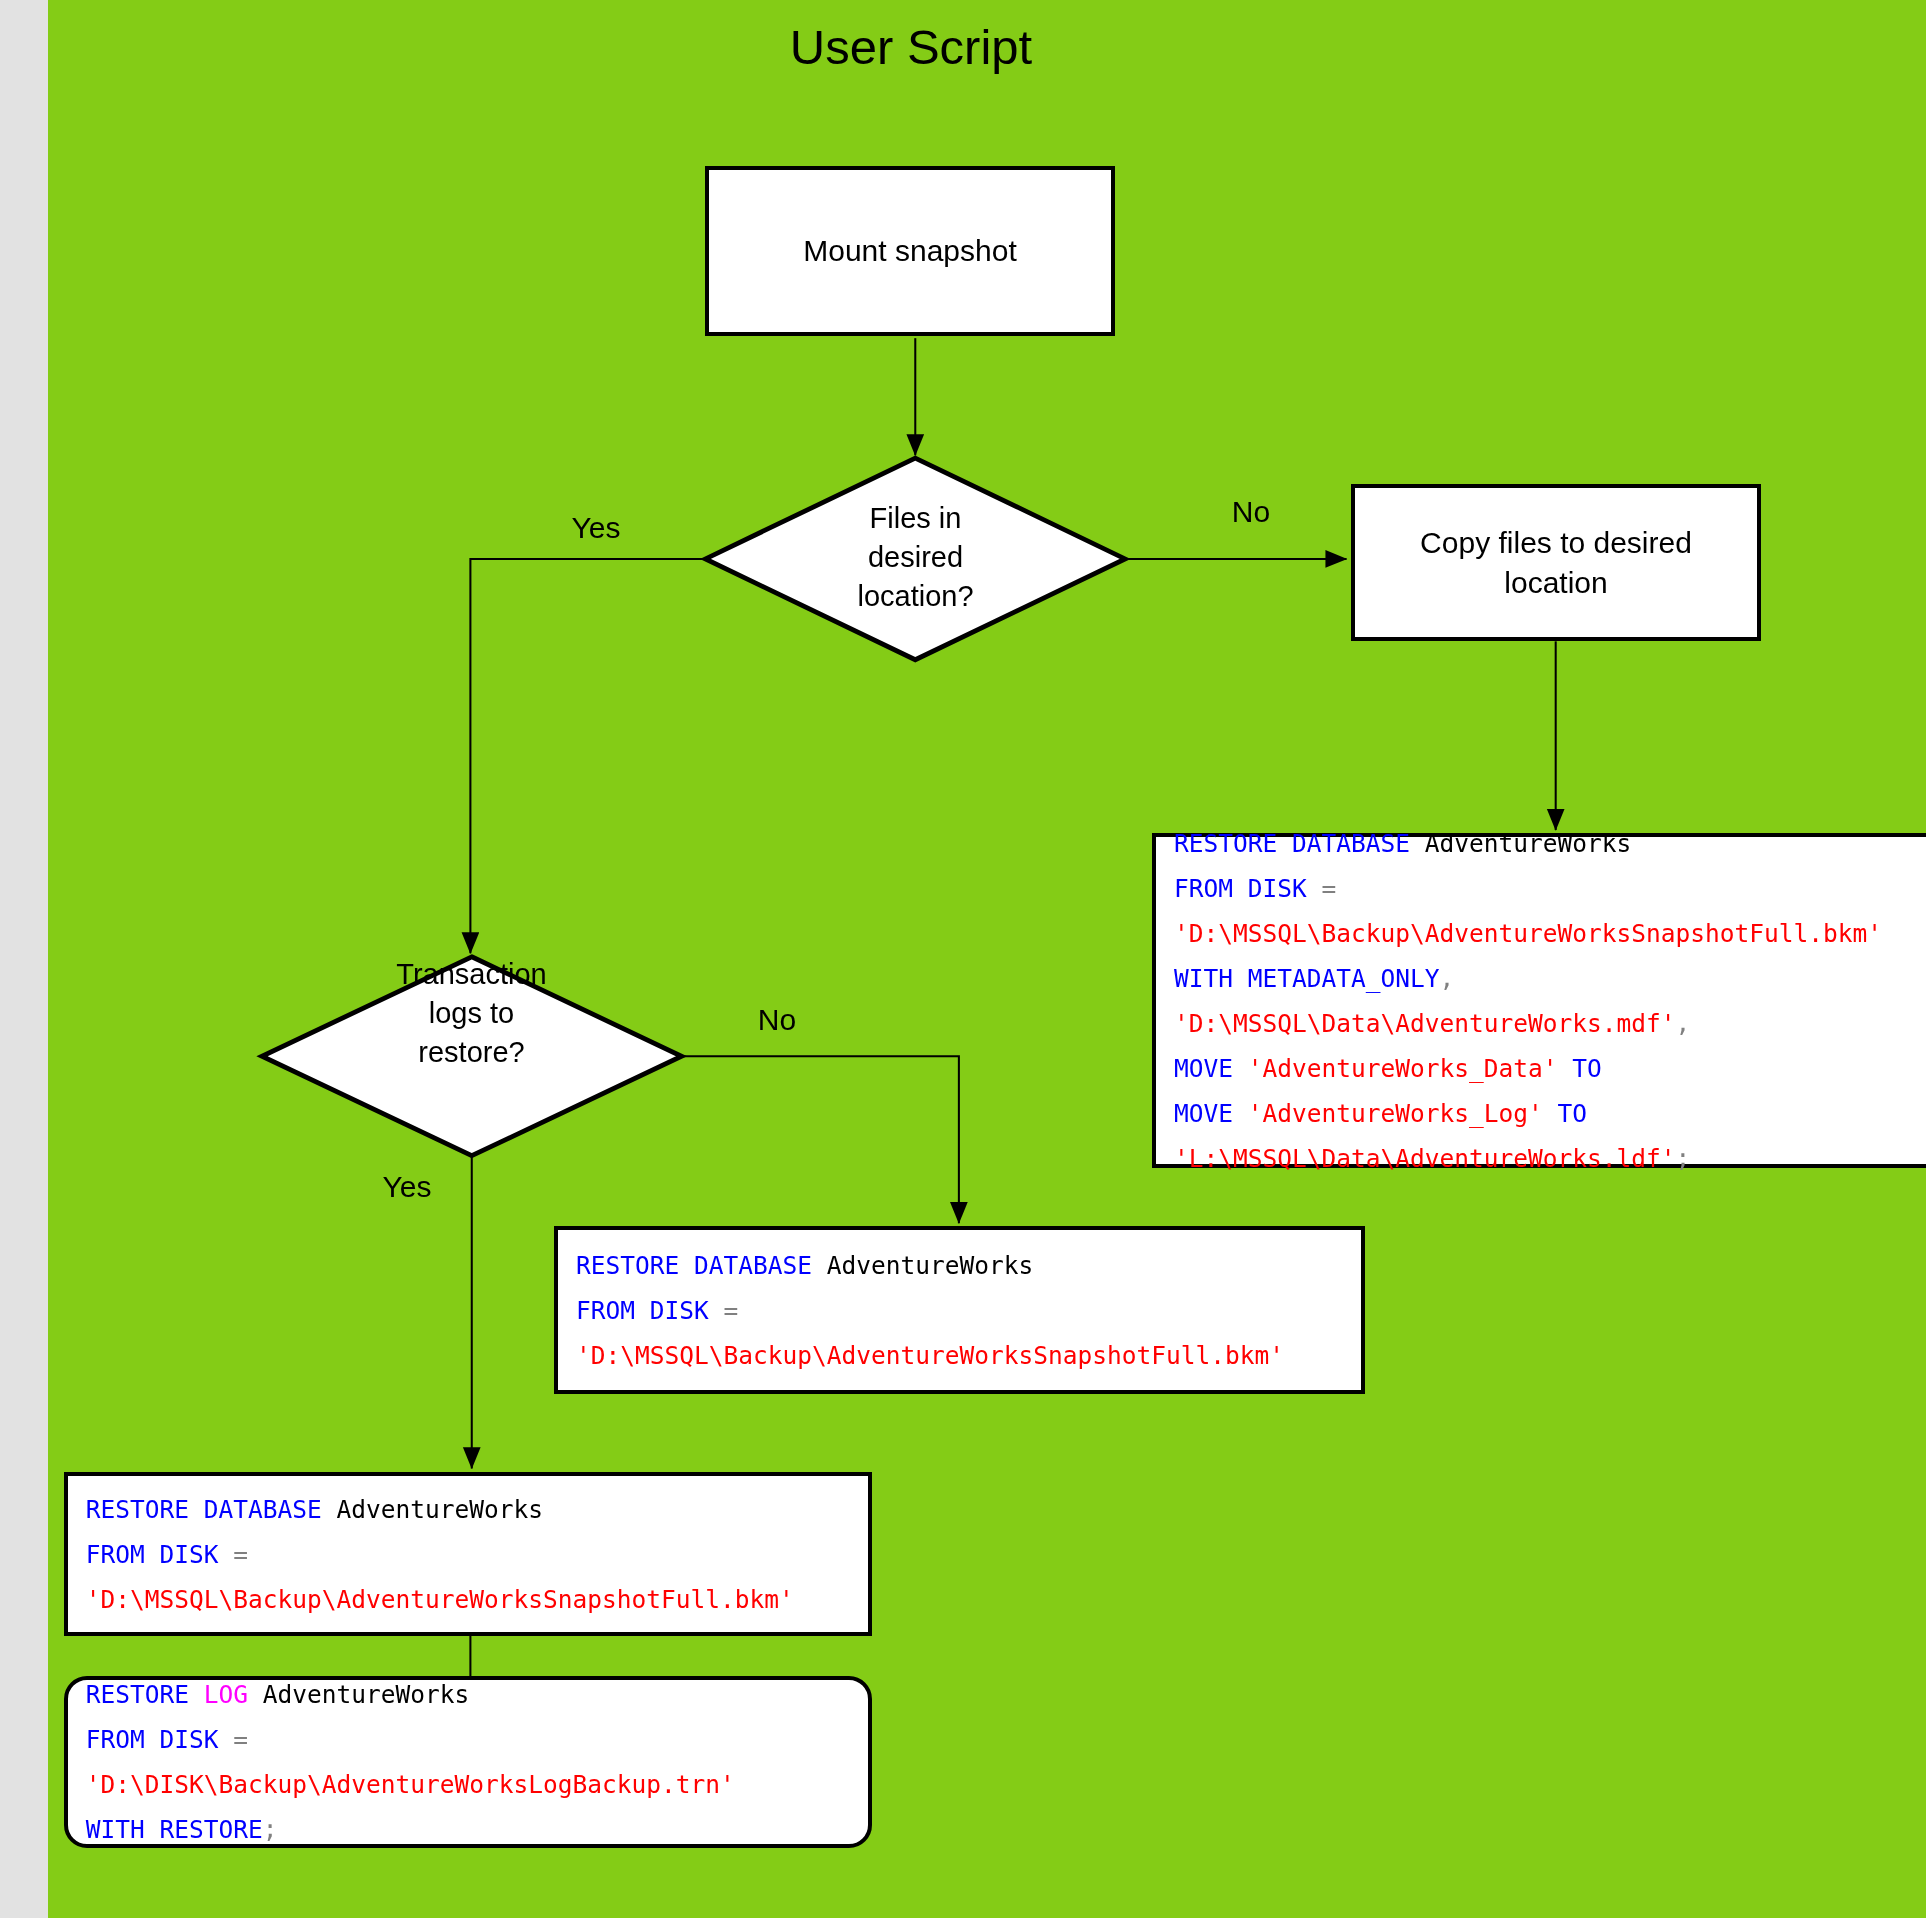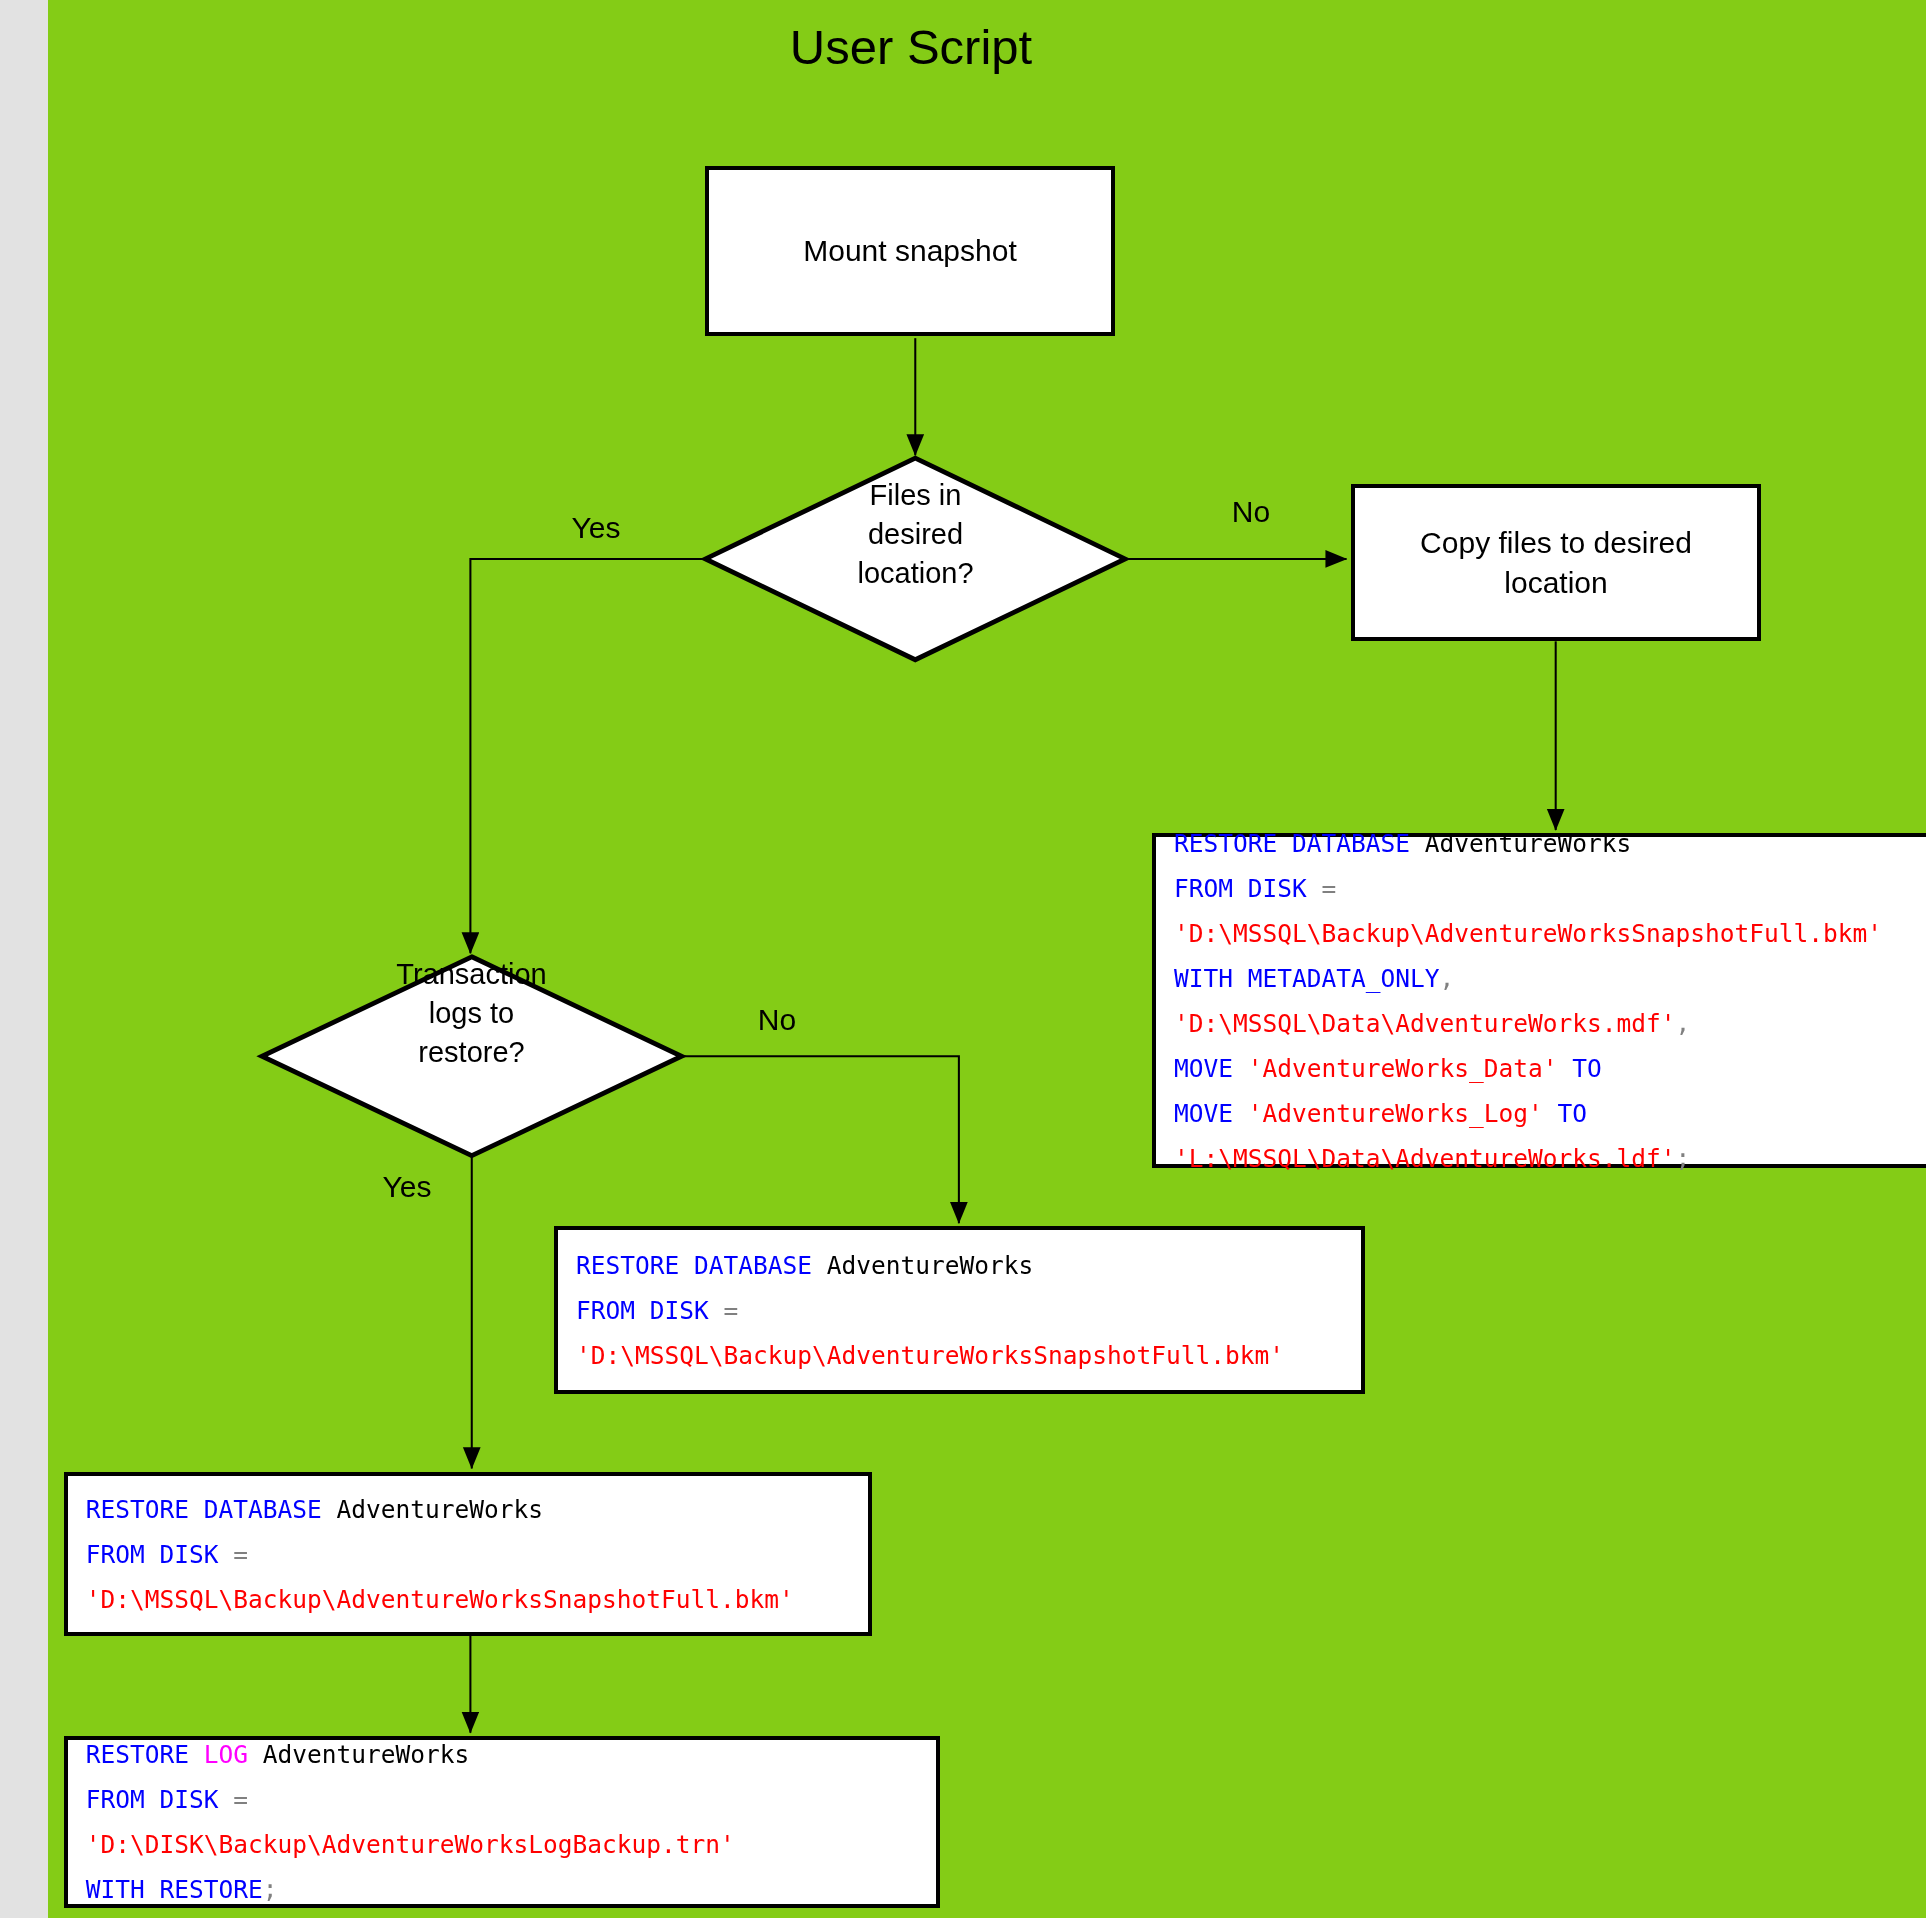--- a/index.html
+++ b/index.html
@@ -97,21 +97,21 @@
     <polygon class="diamond" points="1273,672 1581,820 1273,968 965,820"></polygon>
     <polygon class="diamond" points="622,1404 930,1550 622,1696 314,1550"></polygon>
   </svg>
 
   <div id="title" style="left:863px;top:19px;">User Script</div>
 
   <div class="shape-box" style="left:657px;top:166px;width:410px;height:170px;">
     <div class="shape-label">Mount snapshot</div>
   </div>
 
-  <div class="diamond-label" style="left:697px;top:476px;">
+  <div class="diamond-label" style="left:697px;top:499px;">
     <div>Files in</div>
     <div>desired</div>
     <div>location?</div>
   </div>
 
   <div class="shape-box" style="left:1303px;top:484px;width:410px;height:157px;">
     <div class="shape-label">Copy files to desired location</div>
   </div>
 
   <div class="diamond-label" style="left:253px;top:955px;">
@@ -141,21 +141,21 @@
     <div class="code-line"><span class="kw">FROM DISK </span><span class="op">=</span></div>
     <div class="code-line"><span class="str">'D:\MSSQL\Backup\AdventureWorksSnapshotFull.bkm'</span></div>
   </div>
 
   <div class="code-box" style="left:15.7px;top:1472px;width:808px;height:164px;">
     <div class="code-line"><span class="kw">RESTORE DATABASE </span><span class="idn">AdventureWorks</span></div>
     <div class="code-line"><span class="kw">FROM DISK </span><span class="op">=</span></div>
     <div class="code-line"><span class="str">'D:\MSSQL\Backup\AdventureWorksSnapshotFull.bkm'</span></div>
   </div>
 
-  <div class="code-box" style="left:15.7px;top:1736px;width:876px;height:172px;">
+  <div class="code-box" style="left:15.7px;top:1676px;width:808px;height:172px;border-radius:23px;">
     <div class="code-line"><span class="kw">RESTORE </span><span class="logkw">LOG</span><span class="idn"> AdventureWorks</span></div>
     <div class="code-line"><span class="kw">FROM DISK </span><span class="op">=</span></div>
     <div class="code-line"><span class="str">'D:\DISK\Backup\AdventureWorksLogBackup.trn'</span></div>
     <div class="code-line"><span class="kw">WITH RESTORE</span><span class="op">;</span></div>
   </div>
 
 </div>
 
 
 </body></html>

